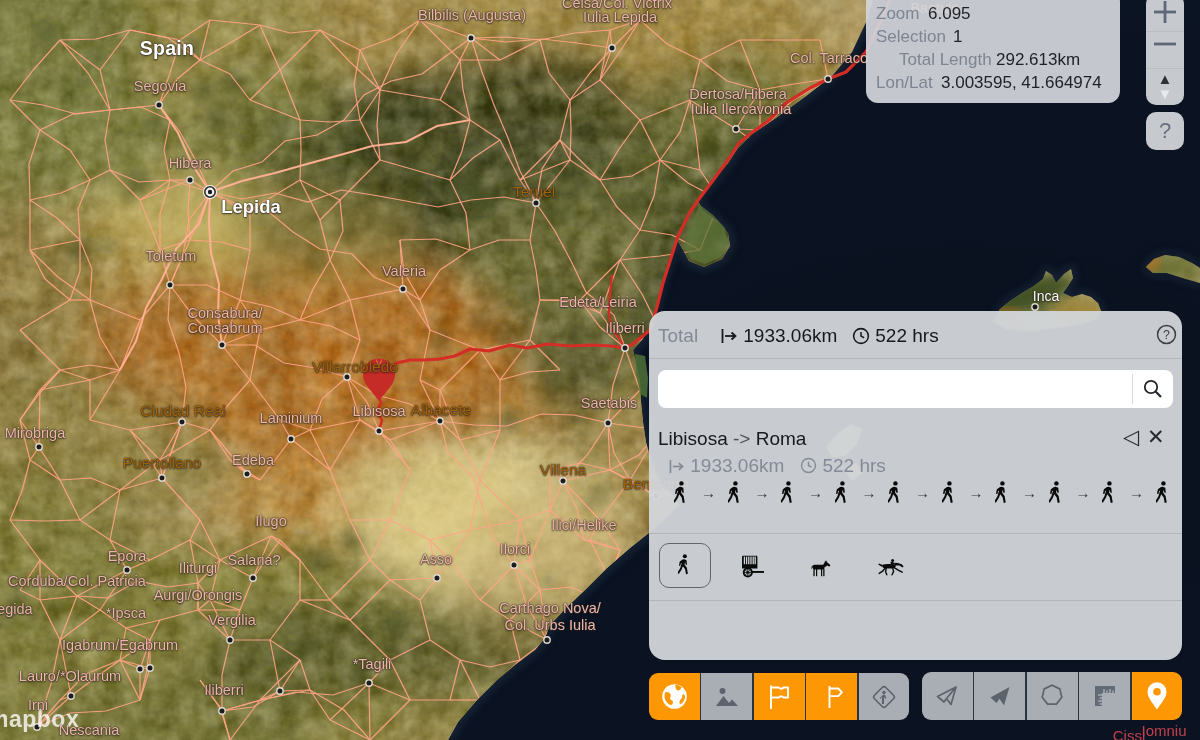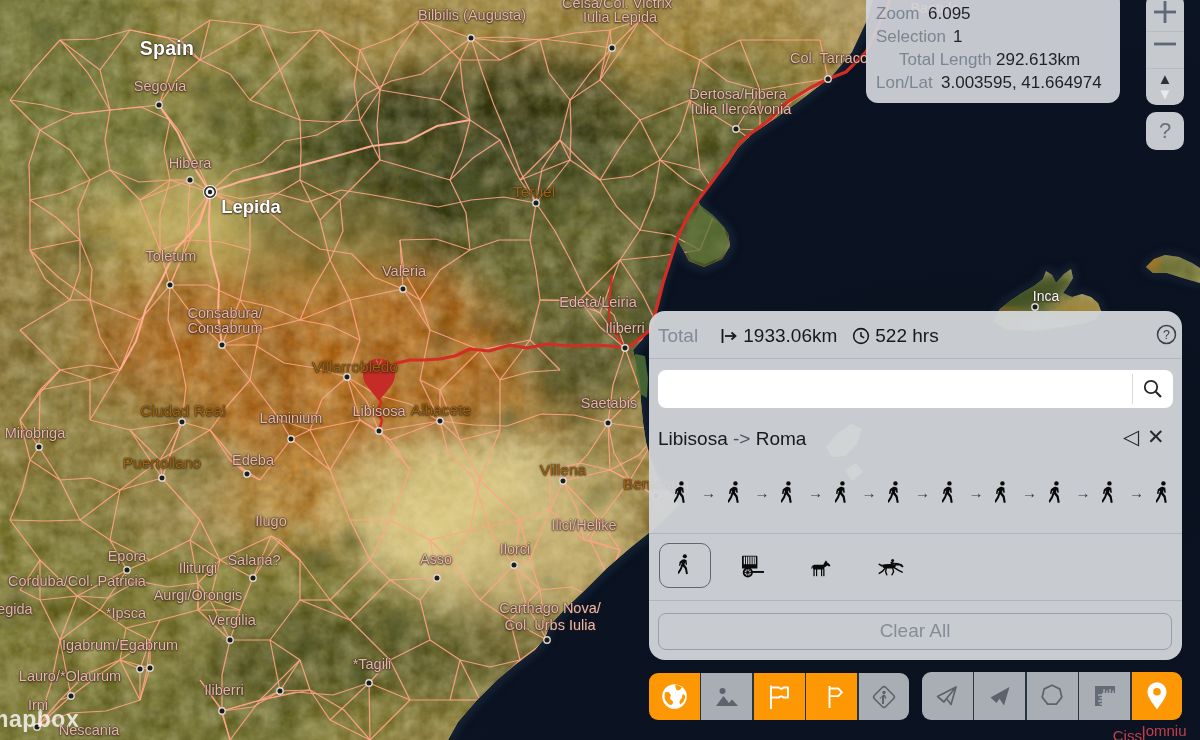--- a/index.html
+++ b/index.html
@@ -1051,20 +1051,30 @@
   <div id="searchbox">
         <div class="sdiv"></div>
     <svg style="position:absolute;right:8px;top:7px" width="24" height="24" viewBox="0 0 24 24">
           <circle cx="10" cy="10" r="6.2" fill="none" stroke="#23262b" stroke-width="1.8"></circle>
           <line x1="14.8" y1="14.8" x2="20" y2="20" stroke="#23262b" stroke-width="2.2"></line>
         </svg>
   </div>
   <div class="ptxt pdark" style="left:9px;top:117px">Libisosa <span style="color:#4c5158">-&gt;</span> Roma</div>
   <div class="ptxt" style="left:474px;top:114px;color:#26292e;font-size:21px">◁</div>
   <div class="ptxt" style="left:498px;top:114px;color:#26292e;font-size:21px">✕</div>
+  <div class="ptxt pgray" style="left:20px;top:144px"><svg width="16" height="15" viewBox="0 0 17 16" style="vertical-align:-2px">
+          <g stroke="#848b97" stroke-width="1.8" fill="none">
+            <line x1="1.5" y1="1" x2="1.5" y2="15"></line>
+            <line x1="4" y1="8" x2="14" y2="8"></line>
+            <path d="M10.5 4.5 L14.5 8 L10.5 11.5"></path>
+          </g>
+        </svg> 1933.06km&nbsp;&nbsp;&nbsp;<svg width="17" height="17" viewBox="0 0 20 20" style="vertical-align:-2px">
+          <circle cx="10" cy="10" r="8.2" fill="none" stroke="#848b97" stroke-width="1.7"></circle>
+          <path d="M10 5.5 V10 L13.5 12" fill="none" stroke="#848b97" stroke-width="1.7"></path>
+        </svg> 522 hrs</div>
   <div style="position:absolute;left:25px;top:168px;width:510px;height:30px">
         <span style="position:absolute;left:0px;top:2px"><svg viewBox="0 0 14 26" width="13" height="24">
             <g fill="#0a0a0a">
               <circle cx="8" cy="2.6" r="2.4"></circle>
               <path d="M7.2 6.2 L10 7.4 L10.6 12.8 L9 12.6 L8.4 9.4 L7.6 12.4 L10.4 16.2 L11.6 23.4 L9.4 23.8 L8.2 17.6 L5.6 14.4 L4.2 18.2 L0.8 23.6 L-1 22.4 L2.6 16.6 L4.4 10.4 L3.4 10.8 L2.6 14 L1 13.8 L2 9 L5.4 6.4 Z"></path>
             </g>
           </svg></span>
         <span style="position:absolute;left:27px;top:5px;color:#33383f;font-size:15px">→</span>
         <span style="position:absolute;left:53.5px;top:2px"><svg viewBox="0 0 14 26" width="13" height="24">
             <g fill="#0a0a0a">
@@ -1179,21 +1189,20 @@
             <path d="M5.8 6.2 L2.2 4.4 L1.2 5.6 L4.8 7.8 Z"></path>
           </g>
           <g stroke="#0a0a0a" stroke-width="1.4" fill="none" stroke-linecap="round">
             <path d="M17.2 8.6 L21.6 11.4 L25.2 13.2"></path>
             <path d="M15.8 9.4 L16.6 12.6 L15.0 15.8"></path>
             <path d="M8.0 9.2 L5.6 12.2 L2.2 14.4"></path>
             <path d="M9.2 9.4 L8.6 12.8 L9.8 15.8"></path>
           </g>
         </svg></div>
   <div class="hr" style="top:289px"></div>
-  <div id="clearall">Clear All</div>
 </div>
 
 <div class="tbar" style="left:649px;top:673px;height:47px">
   <div class="cell or">
         <svg width="27" height="27" viewBox="0 0 27 27">
           <circle cx="13.5" cy="13.5" r="12.3" fill="#fff"></circle>
           <path d="M4 9.5 q2.8 -1.2 4.6 0.6 q2 2 0.8 3.8 q-1.2 2 0.8 3 q2.4 1 1.6 3.4 q-0.6 2 -2.6 1.6 q-4.4 -2.4 -5.6 -7 q-0.3 -2.8 0.4 -5.4 Z" fill="#fd9703"></path>
           <path d="M14.5 1.6 q3.8 0.4 6.4 3 l-2 2.2 q-2.2 1.4 -3.6 -0.4 q-1.4 -2 -0.8 -4.8 Z" fill="#fd9703"></path>
           <path d="M22.5 11 q2 1.6 1.6 4 q-1.2 4 -4.4 6.2 q-1.8 -0.6 -1.2 -2.6 q0.6 -1.8 2 -3 q1.2 -1.6 0.6 -3.2 Z" fill="#fd9703"></path>
         </svg>

